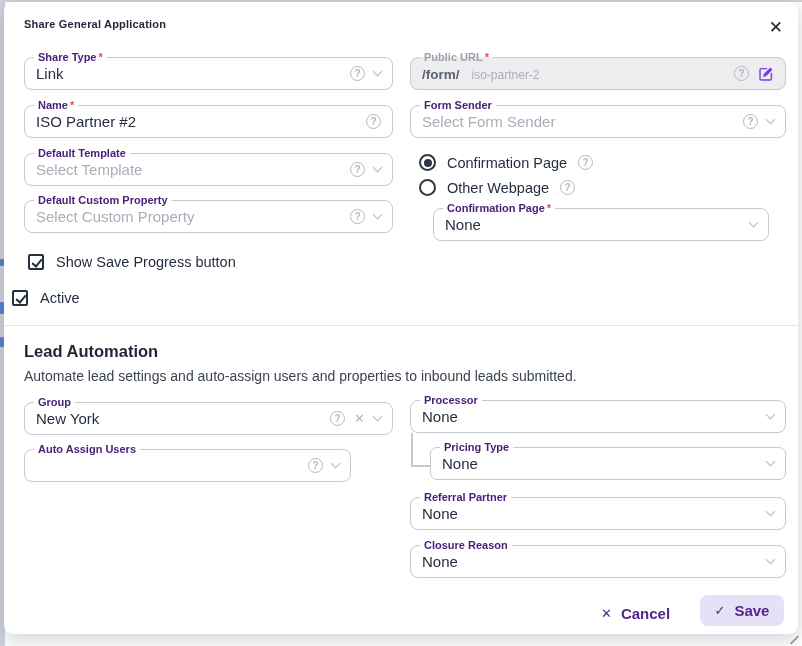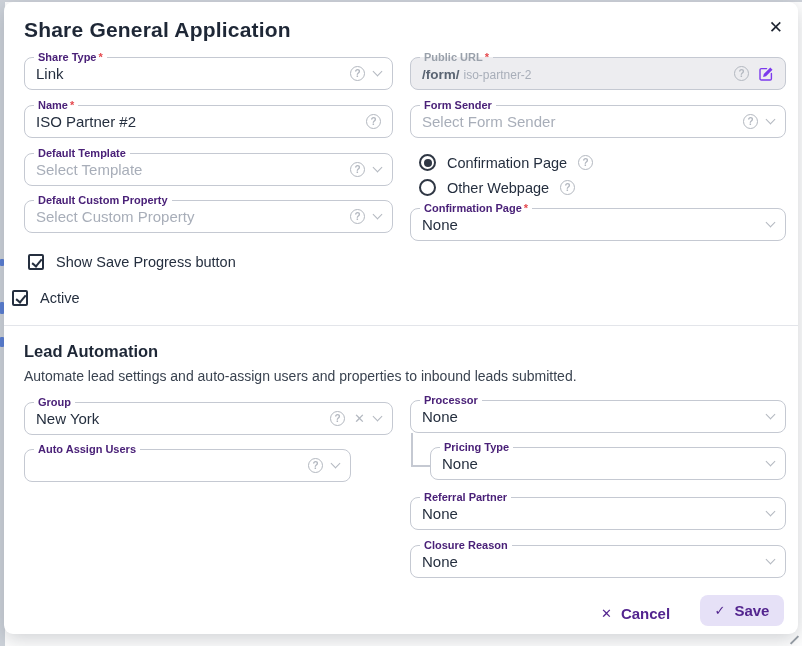--- a/index.html
+++ b/index.html
@@ -12,38 +12,38 @@
   .backdrop-strip { position:absolute; left:0; top:0; width:5px; height:646px; background:#ced3da; }
   .bg-mark { position:absolute; width:4px; background:#5b7fd4; border-radius:1px; }
   .top-strip { position:absolute; left:0; top:0; width:802px; height:2px; background:#cfd3da; }
   .resize-handle { position:absolute; left:789px; top:639px; width:11px; height:2px; background:#9aa0a8; transform:rotate(-45deg); }
 
   .modal {
     position:absolute; left:4px; top:2px; width:794px; height:632px;
     background:#ffffff; border-radius:9px;
     box-shadow:0 5px 20px rgba(30,39,54,.22);
   }
-  .modal-title { position:absolute; left:20px; top:16px; font-size:21px; font-weight:600; color:#1e2736; letter-spacing:.2px; }
+  .modal-title { position:absolute; left:20px; top:16px; font-size:11px; font-weight:600; color:#1e2736; letter-spacing:.2px; }
   .close-btn { position:absolute; right:15px; top:17px; font-size:17px; font-weight:700; color:#1d2430; cursor:pointer; line-height:1; }
 
   
   .field {
     position:absolute; height:33px; border:1px solid #c5c9d2; border-radius:8px;
     background:#fff; display:flex; align-items:center; padding:0 11px;
   }
   .flabel {
     position:absolute; top:-8px; left:9px; font-size:11px; font-weight:700;
     color:#4a2178; background:#fff; padding:0 4px; line-height:15px; white-space:nowrap;
   }
   .field.disabled { background:#ededf0; }
   .field.disabled .flabel { color:#9aa1ab; background:linear-gradient(to bottom,#ffffff 50%,#ededf0 50%); }
   .req { color:#e5484d; margin-left:2px; font-weight:700; }
   .fvalue { flex:1; font-size:15px; color:#252f3f; white-space:nowrap; overflow:hidden; }
   .fvalue .placeholder { color:#a8aeb9; }
-  .url-prefix { font-weight:700; color:#5a6472; font-size:13.5px; margin-right:4px; }
+  .url-prefix { font-weight:700; color:#5a6472; font-size:13.5px; margin-right:12px; }
   .url-slug { color:#a8aeb9; font-size:12px; }
   .ficons { display:flex; align-items:center; gap:9px; margin-left:8px; }
   .help {
     width:15px; height:15px; border:1.5px solid #b3b8c0; border-radius:50%;
     color:#b3b8c0; font-size:10px; font-weight:700; display:flex;
     align-items:center; justify-content:center; flex:0 0 auto;
   }
   .chev { width:7px; height:7px; border-right:1.8px solid #b3b8c0; border-bottom:1.8px solid #b3b8c0; transform:rotate(45deg); margin-top:-4px; flex:0 0 auto; }
   .clear-x { color:#b3b8c0; font-size:13px; font-weight:700; line-height:1; }
 
@@ -153,21 +153,21 @@
 
   <div class="field" style="left:20px;top:198px;width:369px;">
     <span class="flabel">Default Custom Property</span>
     <span class="fvalue"><span class="placeholder">Select Custom Property</span></span>
     <span class="ficons">
       <span class="help">?</span>
       <span class="chev"></span>
     </span>
   </div>
 
-  <div class="field" style="left:406px;top:206px;width:376px;">
+  <div class="field" style="left:429px;top:206px;width:336px;">
     <span class="flabel"><span>Confirmation Page</span><span class="req">*</span></span>
     <span class="fvalue">None</span>
     <span class="ficons">
       <span class="chev"></span>
     </span>
   </div>
 
   <div class="check-row" style="left:24px;top:252px;">
     <span class="checkbox checked"></span>
     <span class="clabel">Show Save Progress button</span>
@@ -206,21 +206,21 @@
     <span class="fvalue"></span>
     <span class="ficons">
       <span class="help">?</span>
       <span class="chev"></span>
     </span>
   </div>
 
   <div class="conn-v"></div>
   <div class="conn-h"></div>
 
-  <div class="field" style="left:426px;top:445px;width:356px;">
+  <div class="field" style="left:426px;top:445px;width:356px;border-radius:7px;">
     <span class="flabel">Pricing Type</span>
     <span class="fvalue">None</span>
     <span class="ficons">
       <span class="chev"></span>
     </span>
   </div>
 
   <div class="field" style="left:406px;top:495px;width:376px;">
     <span class="flabel">Referral Partner</span>
     <span class="fvalue">None</span>

